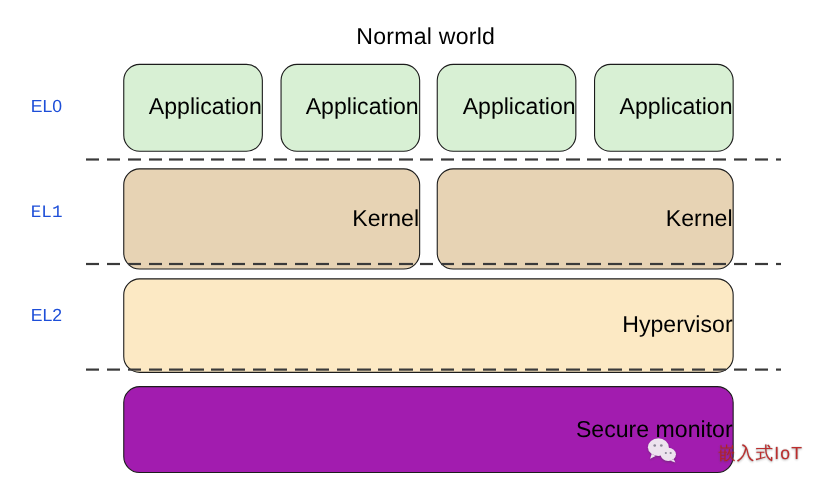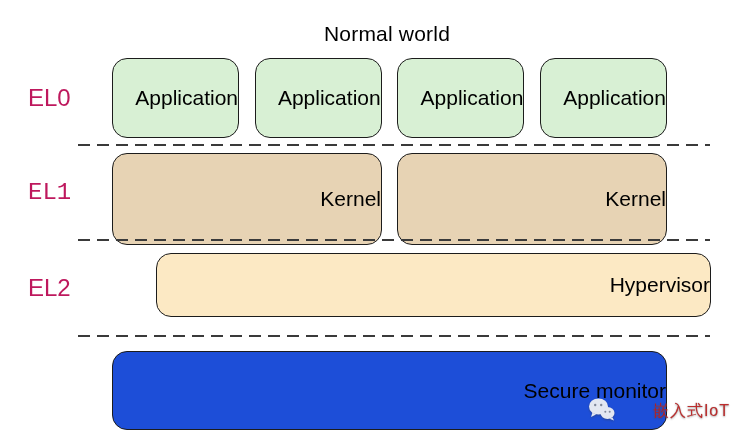--- a/index.html
+++ b/index.html
@@ -24,39 +24,39 @@
   }
   .title {
     font-size: 21px;
     color: #000000;
     letter-spacing: 0.2px;
   }
   .el-label {
     position: absolute;
     left: 28px;
     width: 70px;
-    font-size: 24px;
-    color: #be185d;
+    font-size: 16px;
+    color: #1d4ed8;
     line-height: 24px;
   }
   .lbl-el0 { top: 86px; }
   .lbl-el1 { top: 181px; font-family: Liberation Mono, monospace; }
   .lbl-el2 { top: 276px; }
   .lbl-el3 { top: 378px; }
 
   .row {
     position: absolute;
     left: 112px;
     width: 555px;
     display: flex;
     justify-content: space-between;
   }
   .row-el0 { top: 58px;  height: 80px; }
   .row-el1 { top: 153px; height: 92px; }
-  .row-el2 { top: 253px; height: 64px; margin-left: 44px; }
+  .row-el2 { top: 253px; height: 86px; }
   .row-el3 { top: 351px; height: 79px; }
 
   .box {
     box-sizing: border-box;
     border: 1.5px solid #1c1c1c;
     border-radius: 15px;
     display: flex;
     align-items: center;
     justify-content: flex-end;
     font-size: 21px;
@@ -144,21 +144,21 @@
 
   <div class="row row-el2">
     <div class="box box-wide" style="background-color: rgb(252, 233, 196);">
       <span>Hypervisor</span>
     </div>
   </div>
 
   <div class="divider div-3"></div>
 
   <div class="row row-el3">
-    <div class="box box-slate" style="background-color: #1d4ed8;">
+    <div class="box box-slate" style="background-color: #a21caf;">
       <span>Secure monitor</span>
     </div>
   </div>
 
   <div class="watermark">
     <span>
       <svg class="wechat-svg" width="27" height="23" viewBox="0 0 27 23">
         <ellipse cx="10.5" cy="8.5" rx="9.5" ry="8" fill="#f4f4f4"></ellipse>
         <path d="M4.5 14.5 L3 19 L8 16.5 Z" fill="#f4f4f4"></path>
         <circle cx="7.2" cy="7" r="1.2" fill="#8a8f96"></circle>

